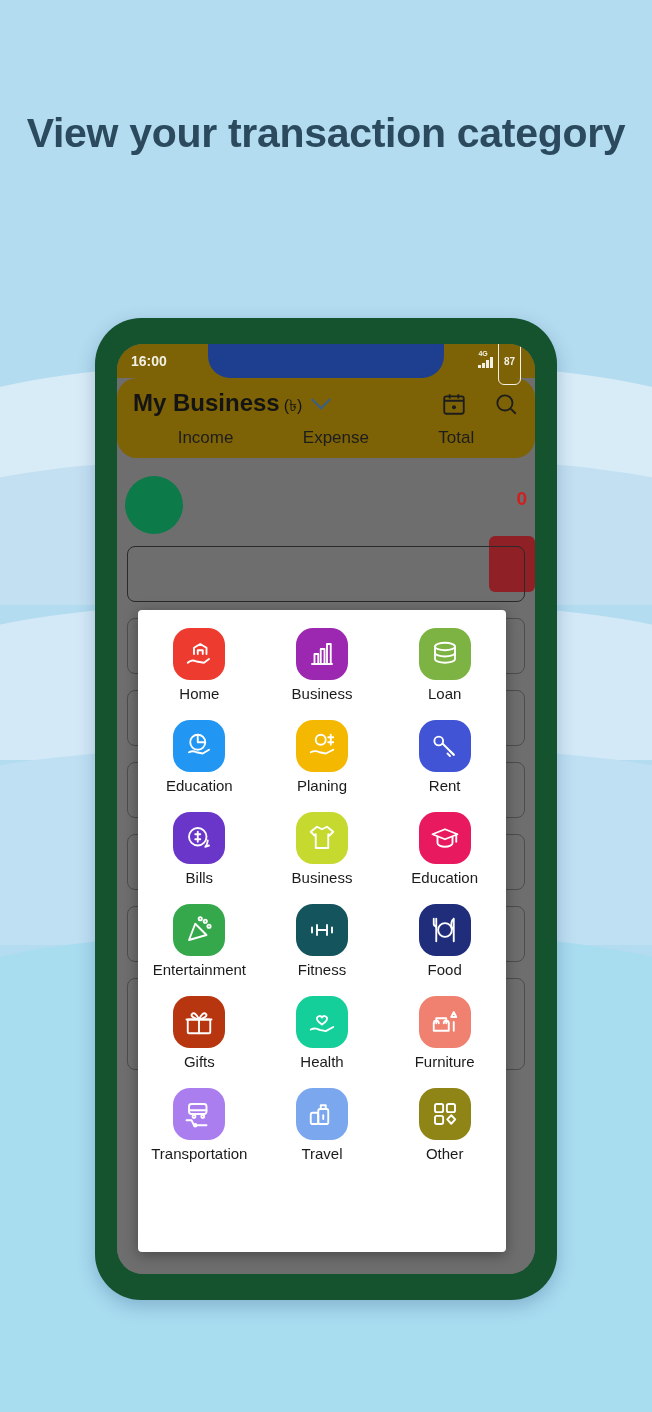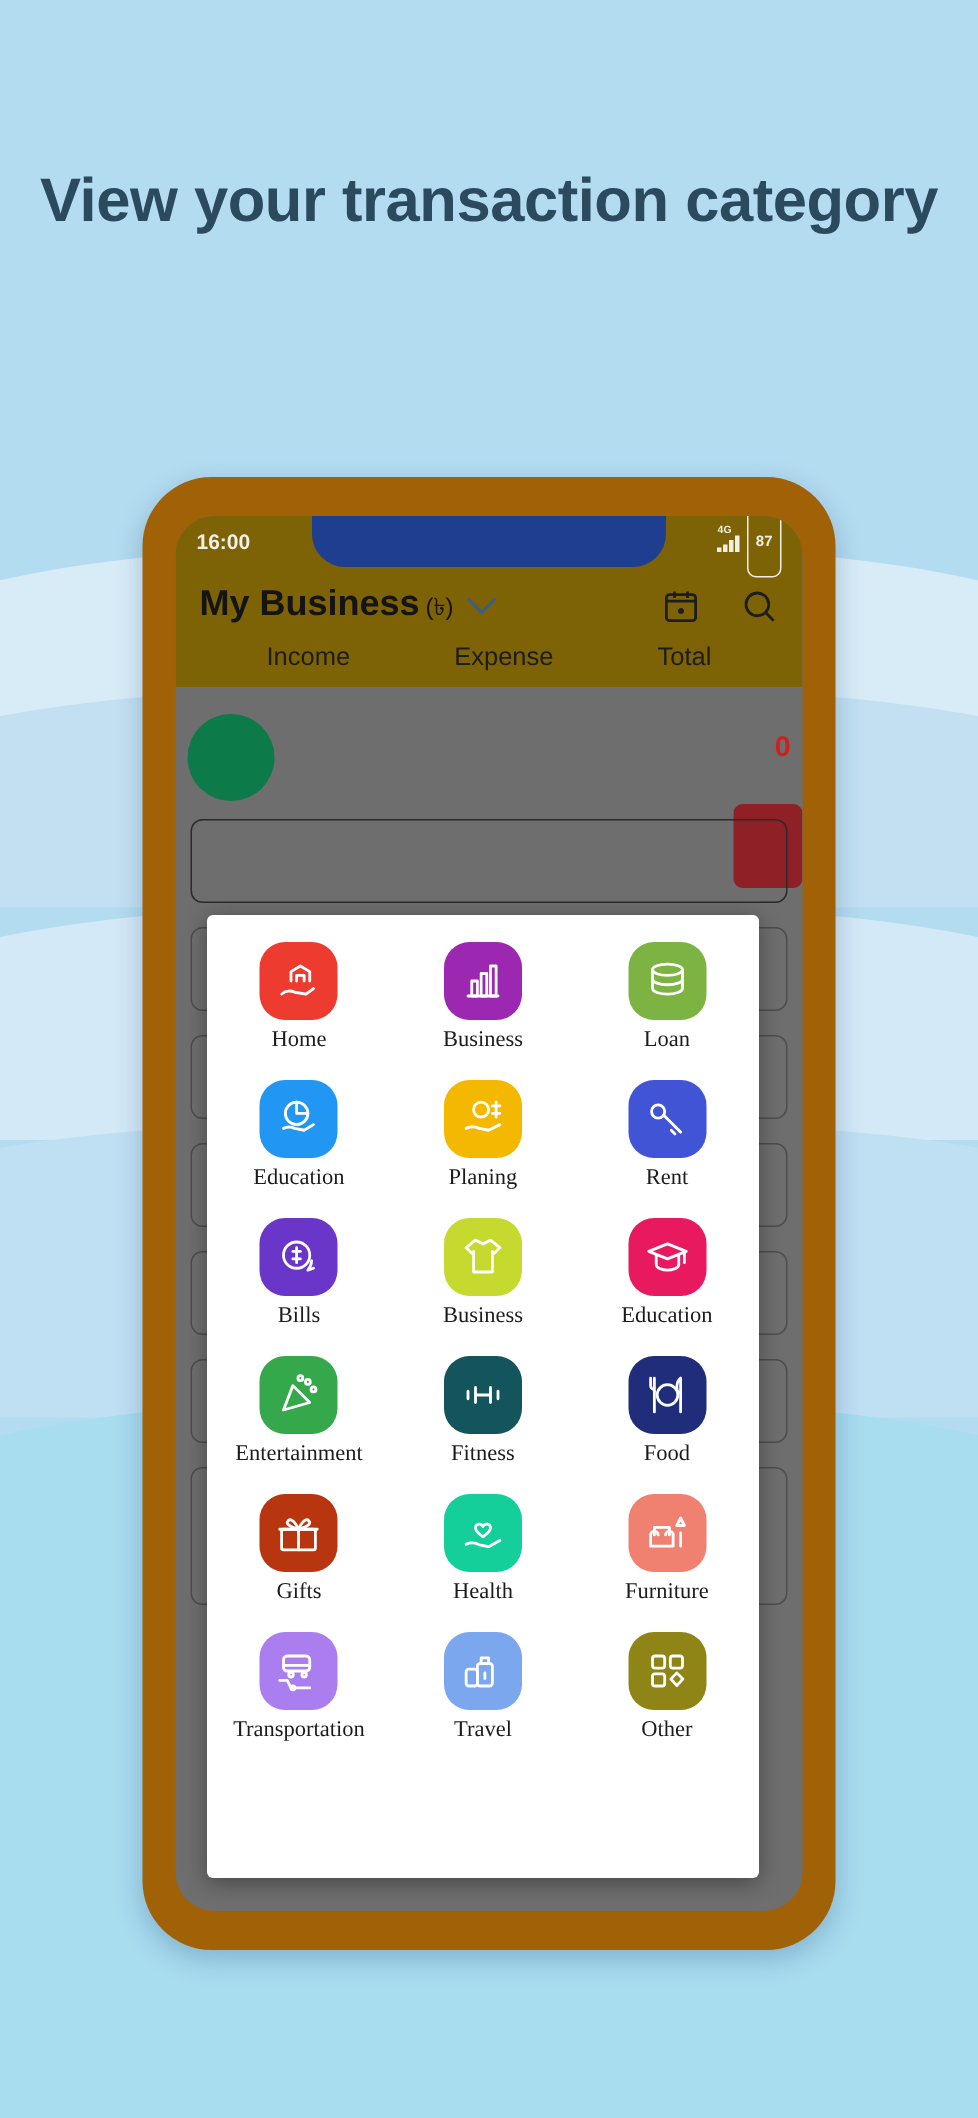--- a/index.html
+++ b/index.html
@@ -27,21 +27,21 @@
     position: absolute; top: 108px; left: 0; width: 652px;
     text-align: center;
     font-size: 41px; font-weight: bold; line-height: 1.25;
     color: #2c4a5e; letter-spacing: -0.3px;
   }
 
   
   .phone {
     position: absolute; left: 95px; top: 318px;
     width: 462px; height: 982px;
-    background: #a16207;
+    background: #14532d;
     border-radius: 46px;
     box-shadow: 0 6px 18px rgba(20,50,110,.25);
     overflow: hidden;
   }
   .screen {
     position: absolute; left: 22px; top: 26px;
     width: 418px; height: 930px;
     background: #6e6e6e;
     border-radius: 26px;
     overflow: hidden;
@@ -68,21 +68,21 @@
   .bars { display: flex; align-items: flex-end; gap: 1.5px; height: 11px; }
   .bars i { width: 2.5px; background: #f2efe4; display: block; }
   .bars i:nth-child(1){ height:3px; } .bars i:nth-child(2){ height:5px; }
   .bars i:nth-child(3){ height:8px; } .bars i:nth-child(4){ height:11px; }
   .battery {
     border: 1.5px solid #f2efe4; border-radius: 6px;
     padding: 16px 5px; font-size: 10px; font-weight: bold; line-height: 13px;
   }
 
   
-  .app-header { background: #7d6305; padding: 4px 16px 0; }
+  .app-header { background: #7d6305; padding: 4px 16px 0; border-radius: 20px; }
   .hdr-row { display: flex; align-items: center; justify-content: space-between; height: 44px; }
   .hdr-title { display: flex; align-items: baseline; gap: 4px; color: #141414; }
   .hdr-title .t { font-size: 24px; font-weight: bold; }
   .hdr-title .cur { font-size: 16px; }
   .chev {
     width: 14px; height: 14px; margin-left: 8px; align-self: center;
     border-right: 2.5px solid #3a5f8a; border-bottom: 2.5px solid #3a5f8a;
     transform: rotate(45deg) translate(-3px,-3px);
   }
   .hdr-icons { display: flex; align-items: center; gap: 26px; }
@@ -130,21 +130,21 @@
   .cat {
     display: flex; flex-direction: column; align-items: center; gap: 5px;
     padding: 6px 2px;
   }
   .cat-ico {
     width: 52px; height: 52px;
     border-radius: 17px;
     display: flex; align-items: center; justify-content: center;
   }
   .cat-ico svg { width: 30px; height: 30px; }
-  .cat-label { font-size: 15px; color: #1b1b1b; font-family: Liberation Serif, serif; }
+  .cat-label { font-size: 15px; color: #1b1b1b; }
 </style>
 </head>
 <body>
 
 <div class="bg-waves">
   <div class="wave w1"></div>
   <div class="wave w2"></div>
   <div class="wave w3"></div>
   <div class="wave w4"></div>
   <div class="wave w5"></div>

